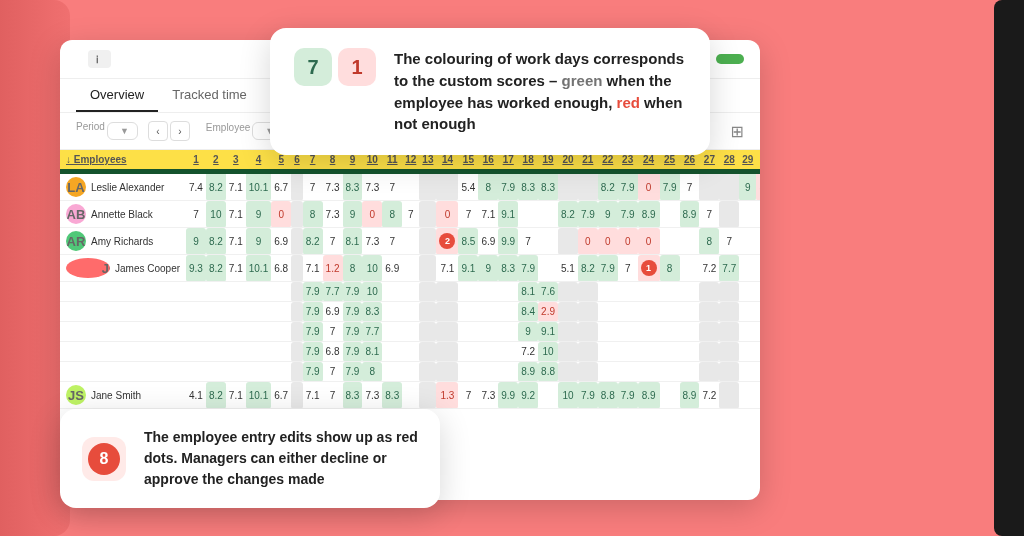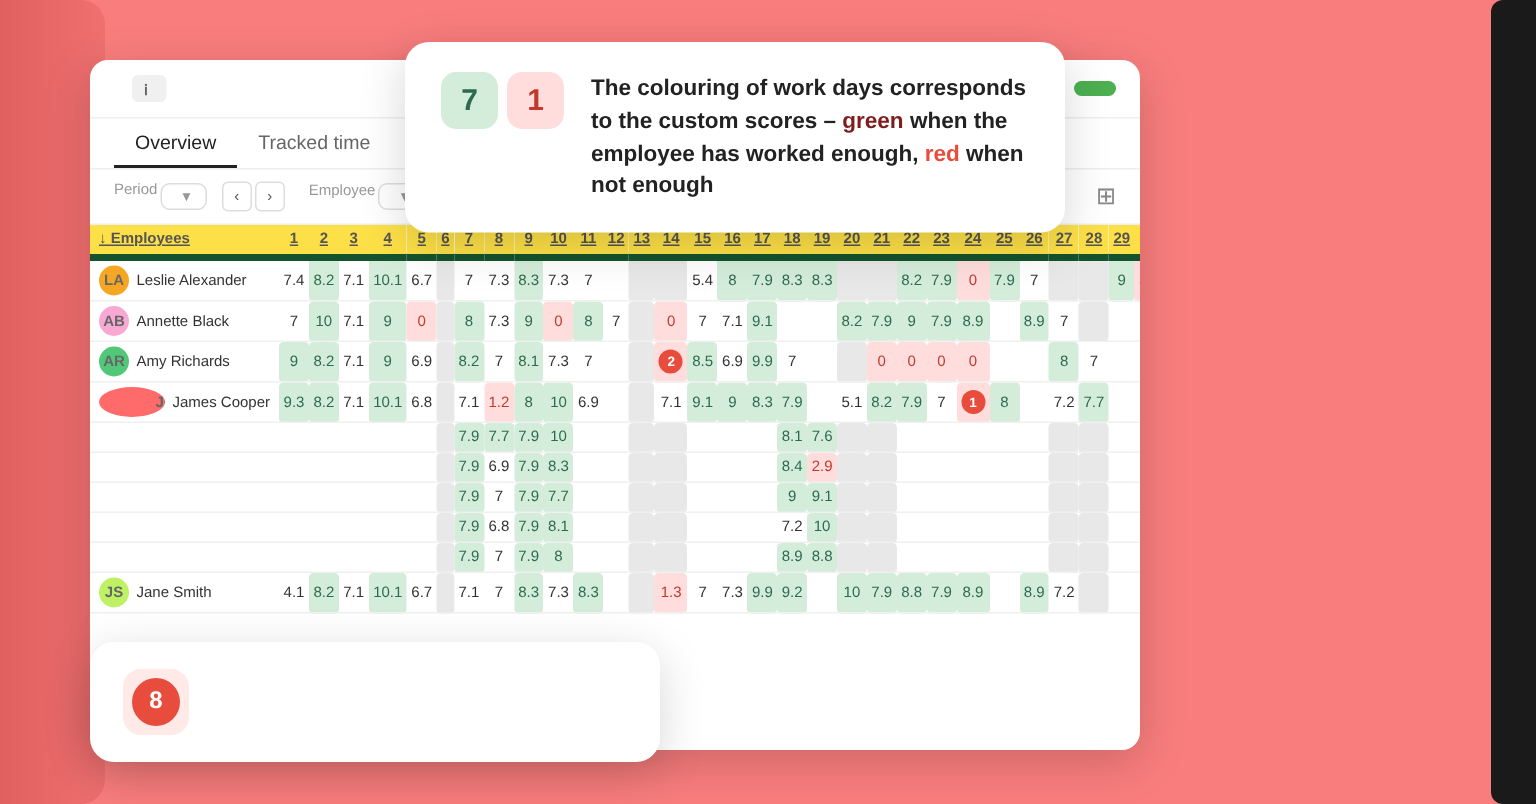--- a/index.html
+++ b/index.html
@@ -193,21 +193,21 @@
     .avatar {
       width: 20px;
       height: 20px;
       border-radius: 50%;
       background: #ddd;
       flex-shrink: 0;
       overflow: hidden;
       display: flex;
       align-items: center;
       justify-content: center;
-      font-size: 10px;
+      font-size: 13px;
       font-weight: 700;
       color: #666;
     }
 
     .cell-green {
       background: #d4edda;
       border-radius: 3px;
       color: #2d6a4f;
     }
 
@@ -280,21 +280,21 @@
     }
 
     .tooltip-text {
       font-size: 15px;
       font-weight: 700;
       color: #222;
       line-height: 1.45;
     }
 
     .tooltip-text .green-word {
-      color: #7f1d1d;
+      color: #737373;
     }
 
     .tooltip-text .red-word {
       color: #e74c3c;
     }
 
     
     .bottom-tooltip {
       position: absolute;
       bottom: 28px;
@@ -833,13 +833,16 @@
   </div>
   <div class="tooltip-text">
     The colouring of work days corresponds to the custom scores – <span class="green-word">green</span> when the employee has worked enough, <span class="red-word">red</span> when not enough
   </div>
 </div>
 
 <div class="bottom-tooltip">
   <div class="dot-badge">
     <div class="dot-badge-inner">8</div>
   </div>
+  <div class="bottom-tooltip-text">
+    The employee entry edits show up as red dots. Managers can either decline or approve the changes made
+  </div>
 </div>
 
 </body></html>

